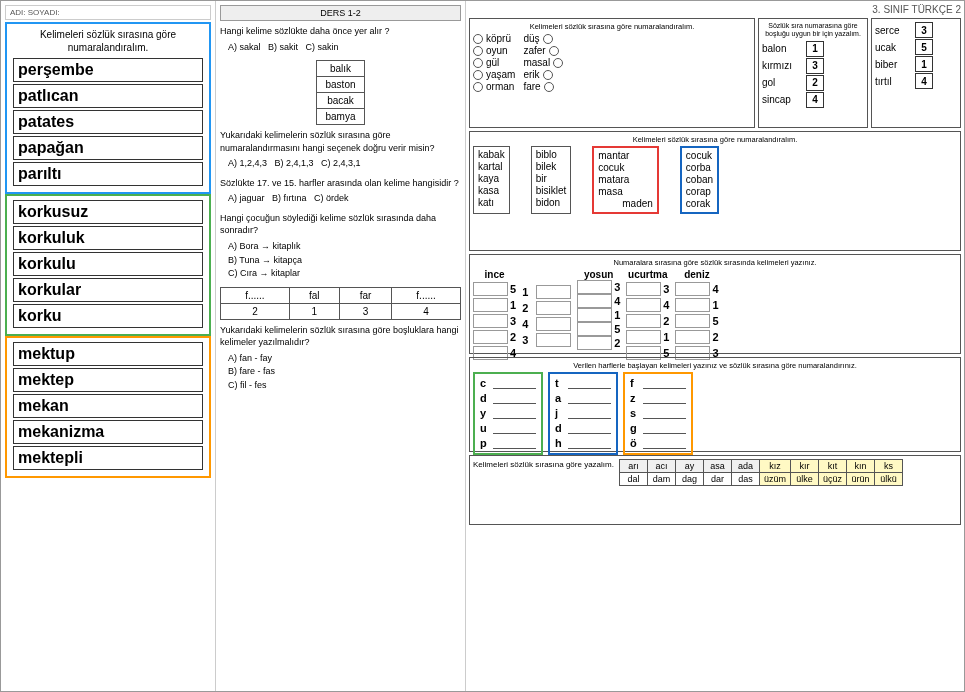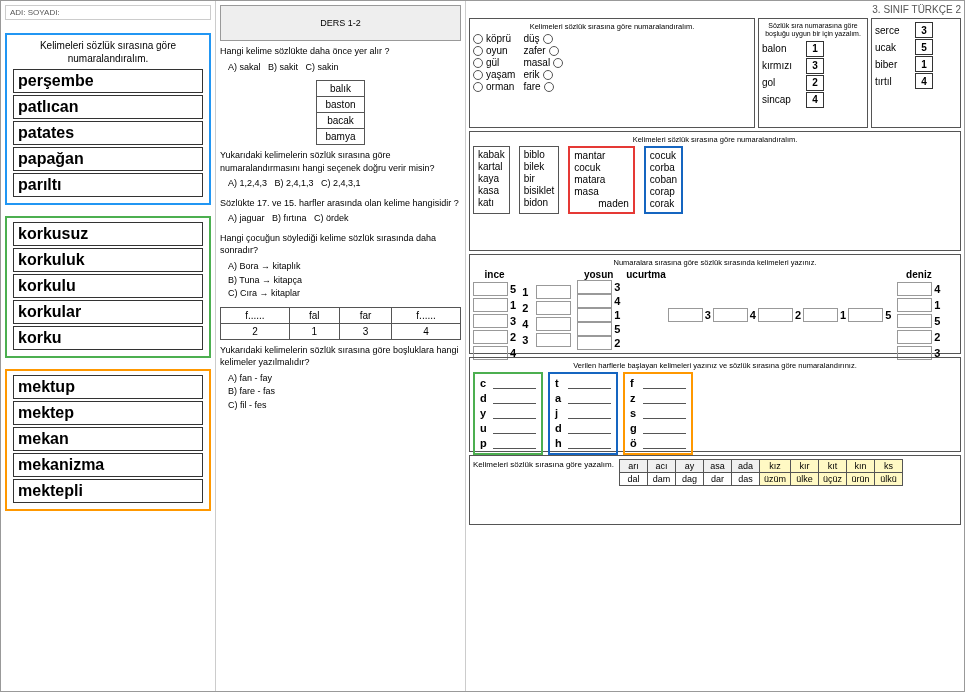--- a/index.html
+++ b/index.html
@@ -20,21 +20,21 @@
       border: 1px solid #999;
     }
 
     
     .left-panel {
       width: 215px;
       border-right: 1px solid #ccc;
       padding: 4px;
       display: flex;
       flex-direction: column;
-      gap: 11px;
+      gap: 0;
     }
 
     .left-title-bar {
       font-size: 8px;
       color: #555;
       border: 1px solid #ccc;
       padding: 2px 4px;
       margin-bottom: 2px;
     }
 
@@ -72,21 +72,21 @@
       width: 250px;
       border-right: 1px solid #ccc;
       padding: 4px;
       overflow: hidden;
     }
 
     .middle-title {
       text-align: center;
       font-size: 9px;
       border: 1px solid #999;
-      padding: 12px;
+      padding: 2px;
       margin-bottom: 4px;
       background: #eee;
     }
 
     .q-section {
       margin-bottom: 6px;
     }
 
     .q-text {
       font-size: 9px;
@@ -499,21 +499,21 @@
                 <span>4</span>
               </div>
           </div>
         </div>
       </div>
     </div>
 
     <div class="right-row2">
       <div style="flex:1; border:1px solid #555; padding:3px;">
         <div class="box-title">Kelimeleri sözlük sırasına göre numaralandıralım.</div>
-        <div style="display:flex; gap:9px;">
+        <div style="display:flex; gap:21px;">
 
           <div style="border:1px solid #555; padding:2px 4px;">
             <div style="font-size:10px; margin-bottom:1px;">kabak</div>
             <div style="font-size:10px; margin-bottom:1px;">kartal</div>
             <div style="font-size:10px; margin-bottom:1px;">kaya</div>
             <div style="font-size:10px; margin-bottom:1px;">kasa</div>
             <div style="font-size:10px; margin-bottom:1px;">katı</div>
           </div>
 
           <div style="border:1px solid #555; padding:2px 4px;">
@@ -608,21 +608,21 @@
             <div style="display:flex; align-items:center; gap:2px;">
               <div style="width:35px; height:14px; border:1px solid #999;"></div>
               <span style="font-size:11px; font-weight:bold;">5</span>
             </div>
             <div style="display:flex; align-items:center; gap:2px;">
               <div style="width:35px; height:14px; border:1px solid #999;"></div>
               <span style="font-size:11px; font-weight:bold;">2</span>
             </div>
           </div>
 
-          <div style="display:flex; gap:2px;">
+          <div style="display:flex; flex-direction:column; gap:2px;">
             <div style="font-size:10px; font-weight:bold; text-align:center;">ucurtma</div>
             <div style="display:flex; align-items:center; gap:2px;">
               <div style="width:35px; height:14px; border:1px solid #999;"></div>
               <span style="font-size:11px; font-weight:bold;">3</span>
             </div>
             <div style="display:flex; align-items:center; gap:2px;">
               <div style="width:35px; height:14px; border:1px solid #999;"></div>
               <span style="font-size:11px; font-weight:bold;">4</span>
             </div>
             <div style="display:flex; align-items:center; gap:2px;">

